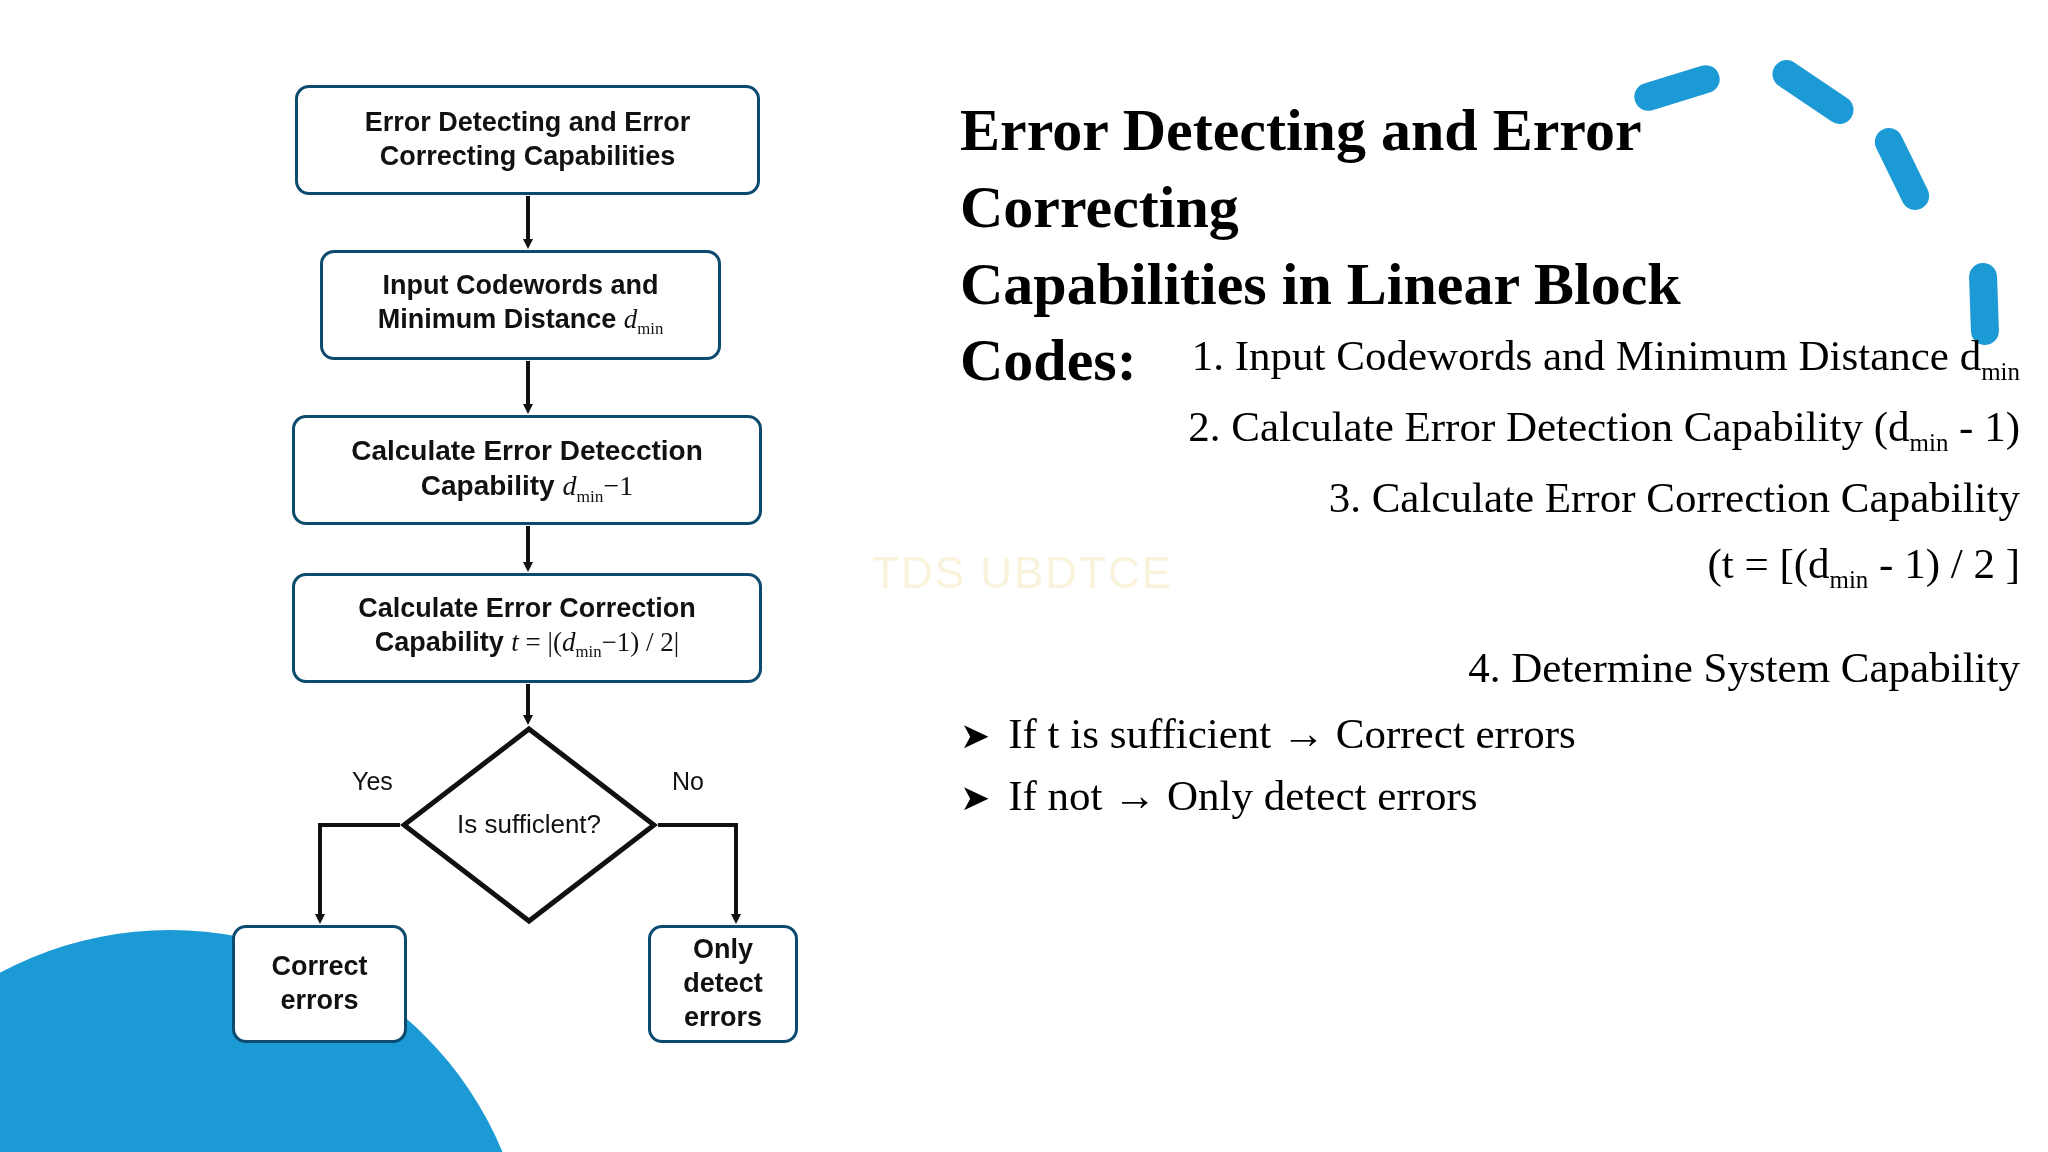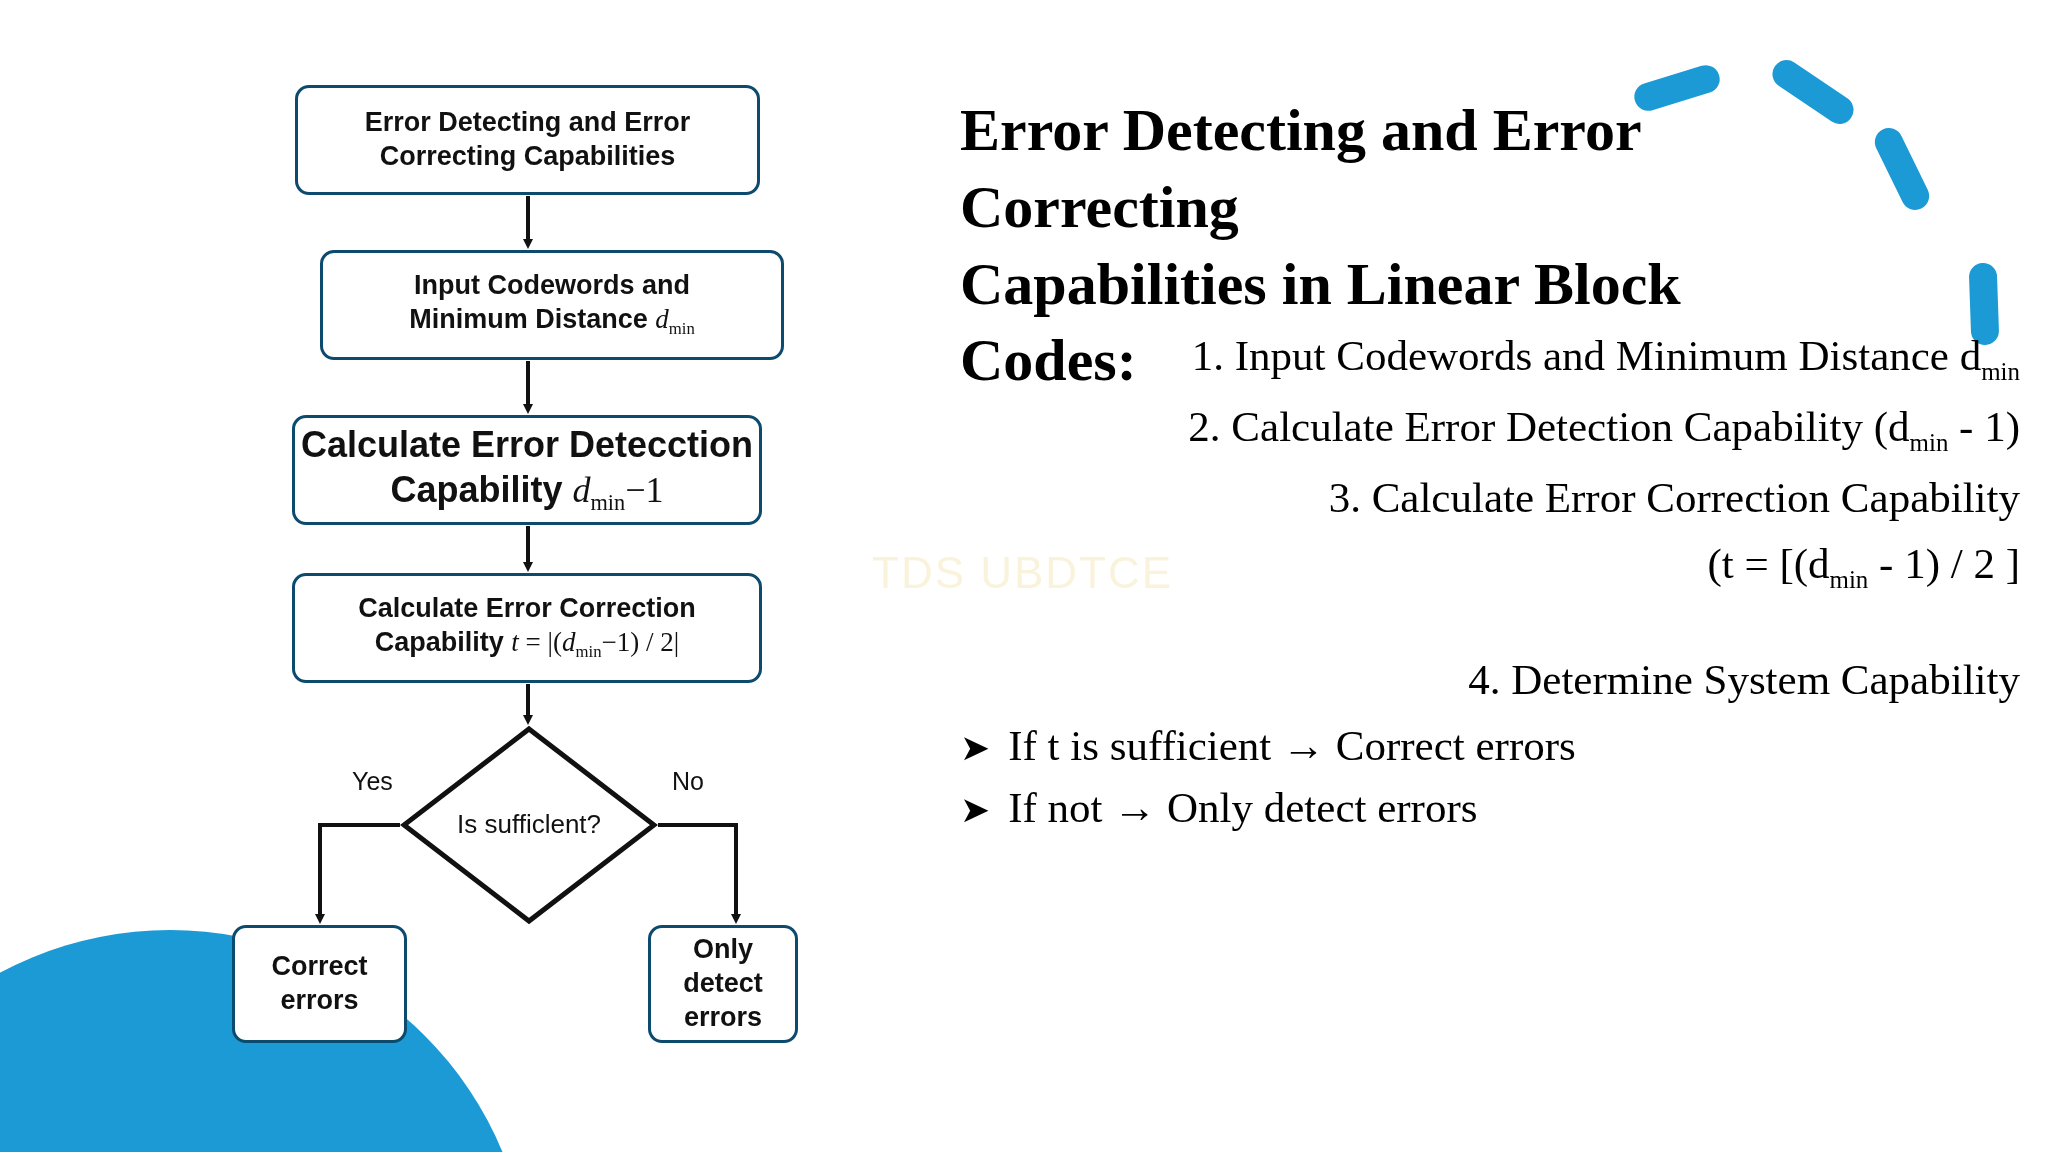--- a/index.html
+++ b/index.html
@@ -31,22 +31,22 @@
     box-sizing:border-box;display:flex;align-items:center;justify-content:center;
     text-align:center;font-weight:bold;color:#111;line-height:1.25;
     font-family:"Liberation Sans",sans-serif;
   }
   .node .ln{display:block;}
   .mathit{font-family:"Liberation Serif",serif;font-style:italic;font-weight:400;}
   .mathrm{font-family:"Liberation Serif",serif;font-style:normal;font-weight:400;}
   .sub{font-size:.62em;vertical-align:sub;font-style:normal;}
 
   #node-start{left:295px;top:85px;width:465px;height:110px;font-size:27px;}
-  #node-input{left:320px;top:250px;width:464px;height:110px;font-size:27px;}
-  #node-detect{left:292px;top:415px;width:470px;height:110px;font-size:36px;}
+  #node-input{left:320px;top:250px;width:401px;height:110px;font-size:27px;}
+  #node-detect{left:292px;top:415px;width:470px;height:110px;font-size:28px;}
   #node-correct-cap{left:292px;top:573px;width:470px;height:110px;font-size:27px;}
   #node-yes-out{left:232px;top:925px;width:175px;height:118px;font-size:27px;}
   #node-no-out{left:648px;top:925px;width:150px;height:118px;font-size:27px;justify-content:flex-end;}
 
   .diamond-wrap{position:absolute;left:400px;top:725px;width:258px;height:200px;}
   .diamond-shape{position:absolute;inset:0;}
   .diamond-label{
     position:absolute;left:0;top:0;width:258px;height:200px;
     display:flex;align-items:center;justify-content:center;text-align:center;
     font-size:26px;font-weight:normal;color:#111;line-height:1.2;
@@ -61,21 +61,21 @@
   
   .content{position:absolute;left:960px;top:0;width:1088px;height:1152px;z-index:2;
            font-family:"Liberation Serif",serif;color:#000;}
   .heading{
     position:absolute;left:0;top:92px;width:900px;
     font-size:60px;font-weight:bold;line-height:1.28;
   }
   .list{position:absolute;left:0;top:330px;width:1060px;}
   .li{font-size:43px;line-height:1.22;margin-bottom:14px;white-space:nowrap;text-align:right;}
   .li.formula{padding-left:128px;margin-top:4px;margin-bottom:14px;}
-  .li.gap{margin-top:58px;}
+  .li.gap{margin-top:46px;}
   .bullet-row{font-size:43px;line-height:1.22;margin-bottom:10px;white-space:nowrap;
               display:flex;align-items:baseline;gap:18px;}
   .arrowhead{font-family:"DejaVu Sans",sans-serif;font-size:36px;}
   .ssub{font-size:.58em;vertical-align:sub;}
 </style>
 </head>
 <body>
 
 <div id="stage">
 

